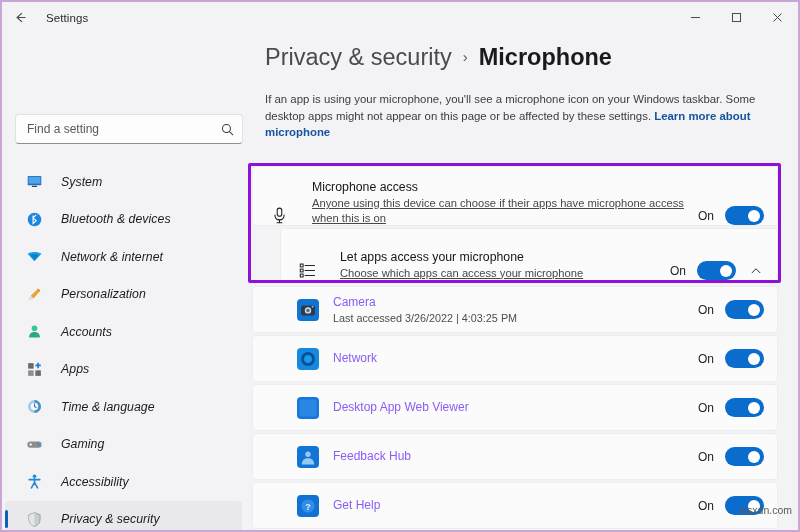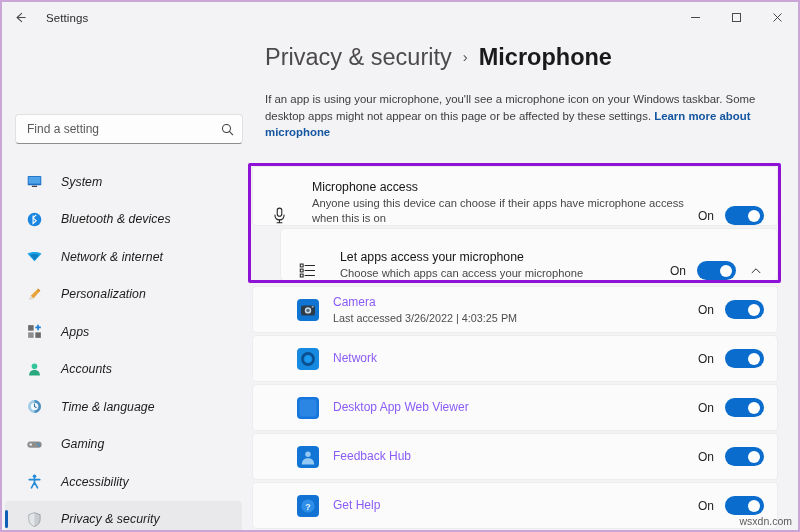--- a/index.html
+++ b/index.html
@@ -211,20 +211,21 @@
   .card-title {
     font-size: 12.3px;
     color: #161616;
     line-height: 16px;
   }
   .card-sub {
     font-size: 11.2px;
     color: #474747;
     line-height: 14.5px;
     margin-top: 1px;
+    text-decoration: underline;
   }
   .card-right {
     display: flex;
     align-items: center;
     gap: 11px;
   }
   .state-label {
     font-size: 12px;
     color: #232323;
   }
@@ -281,21 +282,21 @@
   }
   .app-sub {
     font-size: 10.8px;
     color: #4d4d4d;
     line-height: 14px;
     margin-top: 1px;
   }
 
   #watermark {
     position: absolute;
-    right: 6px; bottom: 3px;
+    right: 6px; bottom: 14px;
     font-size: 10.5px;
     color: #5c5c5c;
     z-index: 9;
   }
 </style>
 </head>
 <body>
 
 <div id="window" style="border-color: rgb(201, 166, 214);">
 
@@ -373,36 +374,36 @@
               <path d="M3 16.5 L5 12.2 L8.4 15.2 Z" fill="#d8d8d8"></path>
               <path d="M5.6 11.6 L14.4 3 L17 5.4 L8.8 14.6 Z" fill="#e8a33d"></path>
               <path d="M13.6 3.8 L16.4 6.2" stroke="#c17c1e" stroke-width="1"></path>
             </svg>
           </span>
           <span class="nav-label">Personalization</span>
         </div>
         <div class="nav-item">
           <span class="nav-icon">
             <svg width="17" height="17" viewBox="0 0 20 20">
+              <circle cx="10" cy="6.3" r="3.3" fill="#34c59a"></circle>
+              <path d="M3.6 17 C3.6 12.6 6.5 10.6 10 10.6 C13.5 10.6 16.4 12.6 16.4 17 Z" fill="#2aa97f"></path>
+            </svg>
+          </span>
+          <span class="nav-label">Accounts</span>
+        </div>
+        <div class="nav-item">
+          <span class="nav-icon">
+            <svg width="17" height="17" viewBox="0 0 20 20">
               <rect x="2.5" y="2.5" width="6.5" height="6.5" fill="#6b6b6b"></rect>
               <rect x="2.5" y="11" width="6.5" height="6.5" fill="#8f8f8f"></rect>
               <rect x="11" y="11" width="6.5" height="6.5" fill="#6b6b6b"></rect>
               <path d="M14.2 2 V8.4 M11 5.2 H17.4" stroke="#1d7fd4" stroke-width="2"></path>
             </svg>
           </span>
           <span class="nav-label">Apps</span>
-        </div>
-        <div class="nav-item">
-          <span class="nav-icon">
-            <svg width="17" height="17" viewBox="0 0 20 20">
-              <circle cx="10" cy="6.3" r="3.3" fill="#34c59a"></circle>
-              <path d="M3.6 17 C3.6 12.6 6.5 10.6 10 10.6 C13.5 10.6 16.4 12.6 16.4 17 Z" fill="#2aa97f"></path>
-            </svg>
-          </span>
-          <span class="nav-label">Accounts</span>
         </div>
         <div class="nav-item">
           <span class="nav-icon">
             <svg width="17" height="17" viewBox="0 0 20 20">
               <circle cx="10" cy="10" r="7.6" fill="#9dcbe8"></circle>
               <path d="M10 2.4 A7.6 7.6 0 0 1 10 17.6 Z" fill="#4a8fc0"></path>
               <circle cx="10" cy="10" r="4.4" fill="#f2f8fc"></circle>
               <path d="M10 6.6 V10 L12.5 11.6" stroke="#2d6f9e" stroke-width="1.2" fill="none"></path>
             </svg>
           </span>

